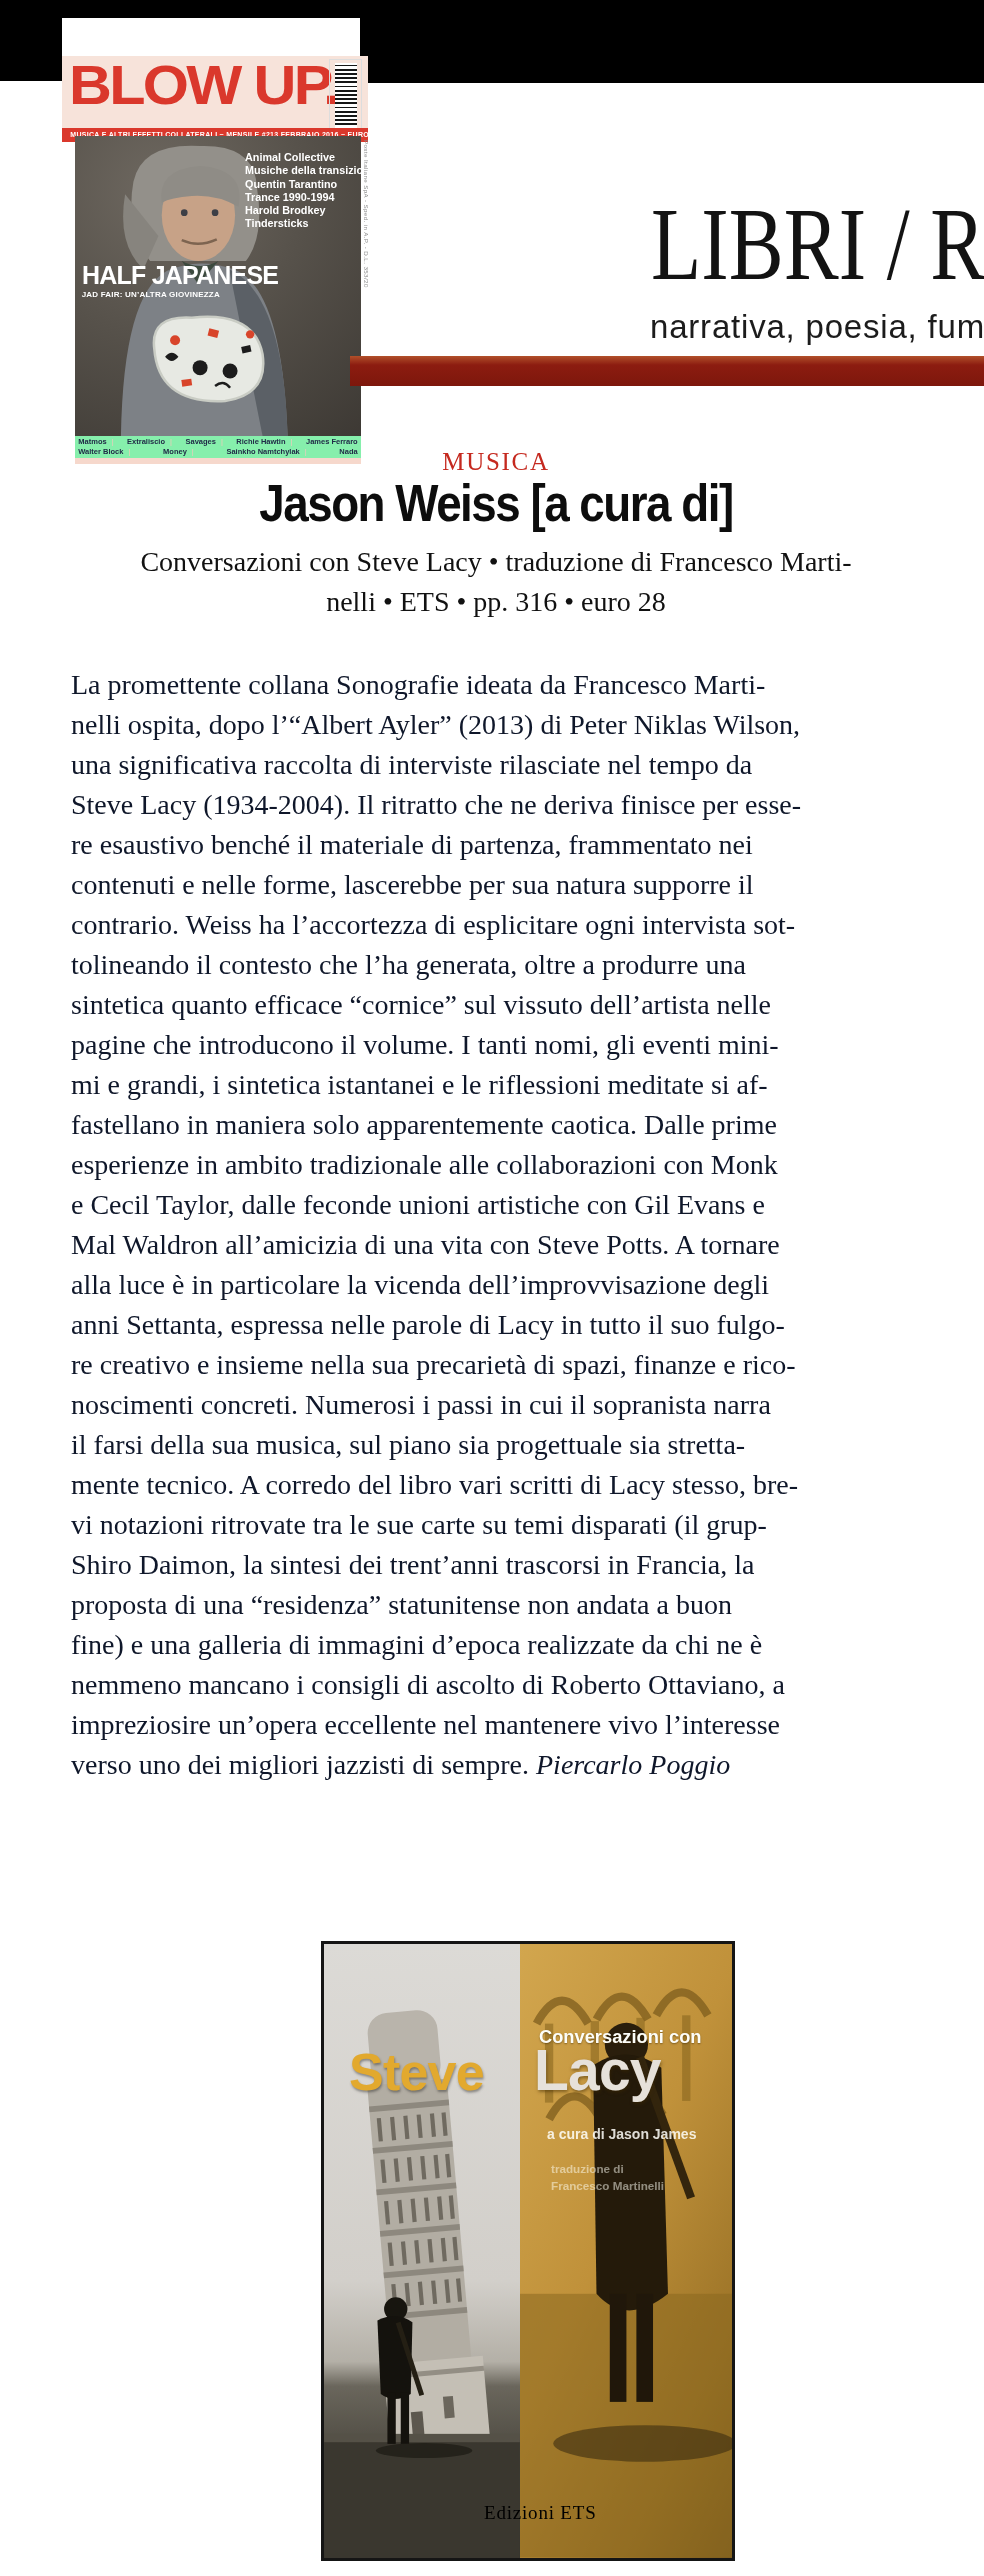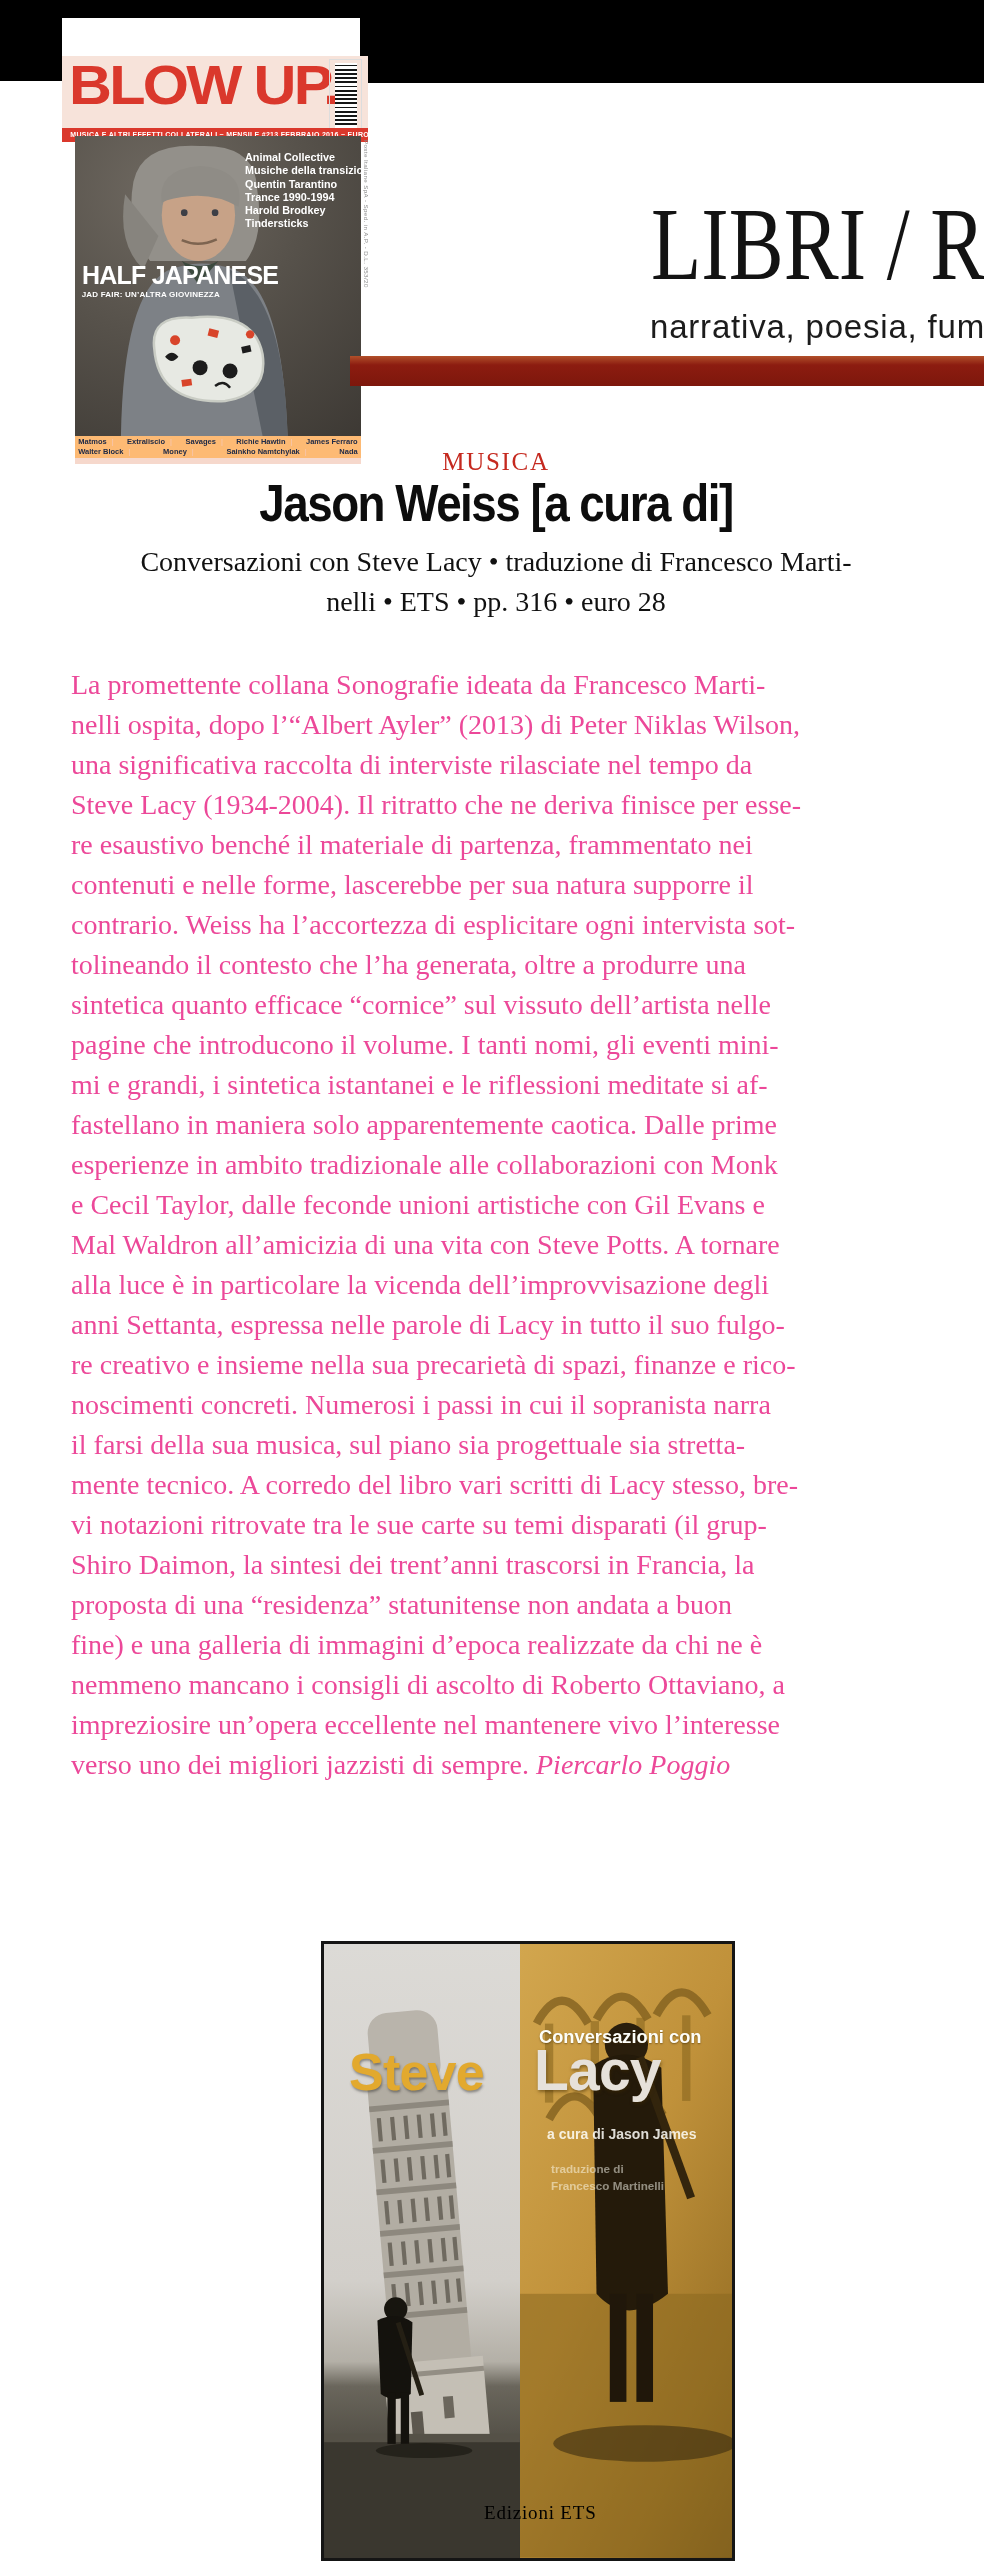--- a/index.html
+++ b/index.html
@@ -30,21 +30,21 @@
   #cover-photo{position:absolute;left:0;top:0;width:286px;height:300px;overflow:hidden;
      background:radial-gradient(circle at 30% 18%,#6e6860 0%,#57524b 45%,#3d3934 100%);}
   #cover-topics{position:absolute;left:170px;top:15px;margin:0;padding:0;list-style:none;
      font-family:"Liberation Sans",sans-serif;font-weight:bold;font-size:10.8px;
      line-height:13.3px;color:#fff;white-space:nowrap;}
   #cover-feature{position:absolute;left:6.7px;top:127px;color:#fff;
      font-family:"Liberation Sans",sans-serif;}
   #feature-title{font-weight:900;font-size:26px;letter-spacing:-0.8px;line-height:25px;
      transform:scaleX(.96);transform-origin:left;}
   #feature-sub{font-weight:bold;font-size:8px;letter-spacing:0.2px;margin-top:1.7px;}
-  #cover-strip{position:absolute;left:0;top:300px;width:286px;height:22.5px;background:#fdba74;
+  #cover-strip{position:absolute;left:0;top:300px;width:286px;height:22.5px;background:#86efac;
      font-family:"Liberation Sans",sans-serif;font-weight:bold;font-size:7.5px;color:#202b47;}
   .strip-row{display:flex;justify-content:space-between;padding:0.8px 3.3px 0 3.3px;white-space:nowrap;}
   .strip-row .nm::after{content:"|";color:#f6cabc;padding:0 5px;font-weight:normal;}
   .strip-row .nm:last-child::after{content:"";padding:0;}
   #cover-pink{position:absolute;left:0;top:322px;width:286px;height:5.8px;background:#f6d8cc;}
   #spine-text{position:absolute;left:363px;top:140px;writing-mode:vertical-rl;
      font-family:"Liberation Sans",sans-serif;font-size:6.2px;color:#8a8a8a;letter-spacing:0.4px;}
 
   
   #libri{position:absolute;left:651px;top:193px;font-family:"Liberation Serif",serif;
@@ -59,21 +59,21 @@
   .centered{position:absolute;left:71px;width:850px;text-align:center;}
   #kicker{top:448px;font-size:25px;color:#c5291f;letter-spacing:1.7px;}
   #art-title{top:473px;font-family:"Liberation Sans",sans-serif;font-weight:900;
      font-size:52px;letter-spacing:-1.7px;color:#0d0d0d;}
   #art-title>span{display:inline-block;transform:scaleX(.88);transform-origin:center;white-space:nowrap;}
   #sub1{top:546px;font-size:28px;}
   #sub2{top:586px;font-size:28px;}
 
   
   #body-text{position:absolute;left:71px;top:665px;width:850px;
-     font-size:28px;color:#ec4899;}
+     font-size:28px;color:#0f172a;}
   .bline{height:40px;line-height:40px;overflow:hidden;text-align:justify;white-space:nowrap;}
   .bline::after{content:"";display:inline-block;width:100%;height:0;}
   #last-line{height:40px;line-height:40px;white-space:nowrap;}
   #author{font-style:italic;}
 
   
   #book{position:absolute;left:321px;top:1941px;width:408px;height:614px;
      border:3.3px solid #151515;background:#c79a44;overflow:hidden;}
   #bk-left{position:absolute;left:0;top:0;width:48%;height:100%;
      background:linear-gradient(#dcdad6 0,#d2cfca 55%,#b4b0a7 68%,#6a665c 72%,#46433a 86%,#34322b 100%);}

